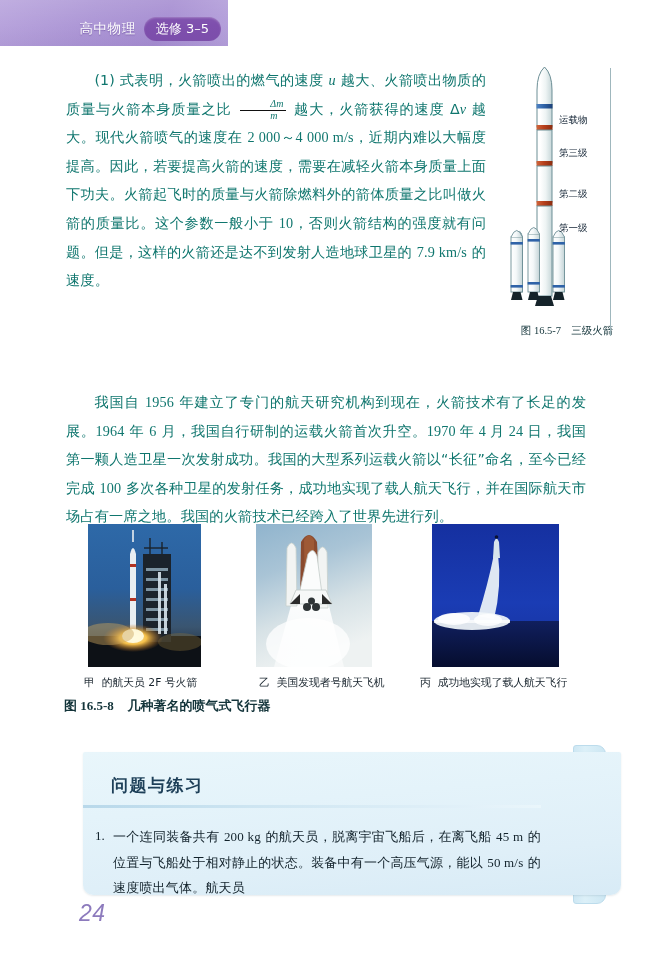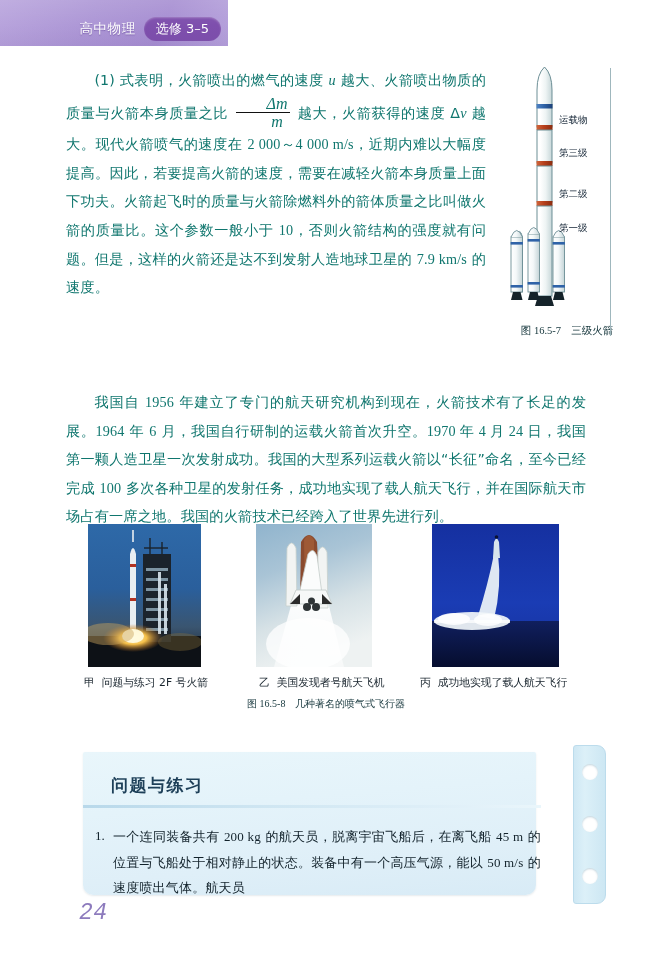--- a/index.html
+++ b/index.html
@@ -61,24 +61,23 @@
     letter-spacing: .15px;
   }
   .indent { text-indent: 2em; }
   .num { font-family: "Liberation Serif", serif; }
   .ital { font-style: italic; font-family: "Liberation Serif", serif; }
 
   
   .frac {
     display: inline-block;
     vertical-align: -0.55em;
-    text-align: center;
     font-style: italic;
     font-family: "Liberation Serif", serif;
-    font-size: 16px;
+    font-size: 10px;
     line-height: 1.08;
     margin: 0 3px;
   }
   .frac .fnum { display: block; padding: 0 2px; }
   .frac .fden { display: block; border-top: 1.2px solid #111; padding: 0 2px; }
 
   
   #wide-para-block {
     position: absolute;
     left: 64px; top: 386px;
@@ -136,31 +135,32 @@
     width: 524px;
     font-size: 10.8px;
     color: #16222b;
   }
   .pcap { position: absolute; white-space: nowrap; }
 
   #figure-8-caption {
     position: absolute;
     left: 64px; top: 697px;
     width: 524px;
-    text-align: center;
-    font-size: 10px;
+    text-align: left;
+    font-size: 13px;
     color: #13343a;
+    font-weight: bold;
   }
   #figure-8-caption .cap-id { font-family: "Liberation Serif", serif; }
 
   
   #exercise-card {
     position: absolute;
     left: 83px; top: 752px;
-    width: 453px; height: 143px;
+    width: 538px; height: 143px;
     background: linear-gradient(175deg, #e9f6fb 0%, #e4f3fa 35%, #dfeff8 72%, #d8ebf6 100%);
     border-radius: 2px 2px 10px 10px;
     box-shadow: 0 1px 2px rgba(60,90,110,.13);
   }
   #exercise-strip {
     position: absolute;
     left: 573px; top: 745px;
     width: 33px; height: 159px;
     background: linear-gradient(90deg, #cfe8f4 0%, #dcf0f8 35%, #cde7f3 100%);
     border-radius: 3px 9px 9px 3px;
@@ -202,21 +202,21 @@
     color: #12222b;
     letter-spacing: .2px;
   }
 
   
   #page-number {
     position: absolute;
     left: 79px; top: 900px;
     font-size: 23px;
     font-style: italic;
-    font-family: Liberation Mono, monospace;
+    font-family: Liberation Sans, sans-serif;
     color: #8d7bbd;
     letter-spacing: .5px;
   }
 </style>
 </head>
 <body>
 
 <div id="header-band">
   <div id="header-inner">
     <span id="header-subject">高中物理</span>
@@ -424,21 +424,21 @@
 
       <ellipse cx="40" cy="97" rx="38" ry="9" fill="#f2f7fa" opacity="0.92"></ellipse>
       <ellipse cx="22" cy="95" rx="16" ry="6" fill="#ffffff" opacity="0.85"></ellipse>
       <ellipse cx="56" cy="96" rx="14" ry="6" fill="#ffffff" opacity="0.8"></ellipse>
       <rect x="2" y="96" width="76" height="3" fill="#ffffff" opacity="0.7"></rect>
     </svg>
   </div>
 </div>
 
 <div id="photo-captions">
-  <span class="pcap" style="left:20px;"><span>甲</span>&nbsp;&nbsp;<span>问题与练习 2F 号火箭</span></span>
+  <span class="pcap" style="left:20px;"><span>甲</span>&nbsp;&nbsp;<span>的航天员 2F 号火箭</span></span>
   <span class="pcap" style="left:195px;text-align:center;"><span>乙</span>&nbsp;&nbsp;<span>美国发现者号航天飞机</span></span>
   <span class="pcap" style="left:356px;"><span>丙</span>&nbsp;&nbsp;<span>成功地实现了载人航天飞行</span></span>
 </div>
 
 <div id="figure-8-caption">
   <span class="cap-id">图 16.5-8</span>
   &nbsp;&nbsp;<span>几种著名的喷气式飞行器</span>
 </div>
 
 <div id="exercise-strip">

